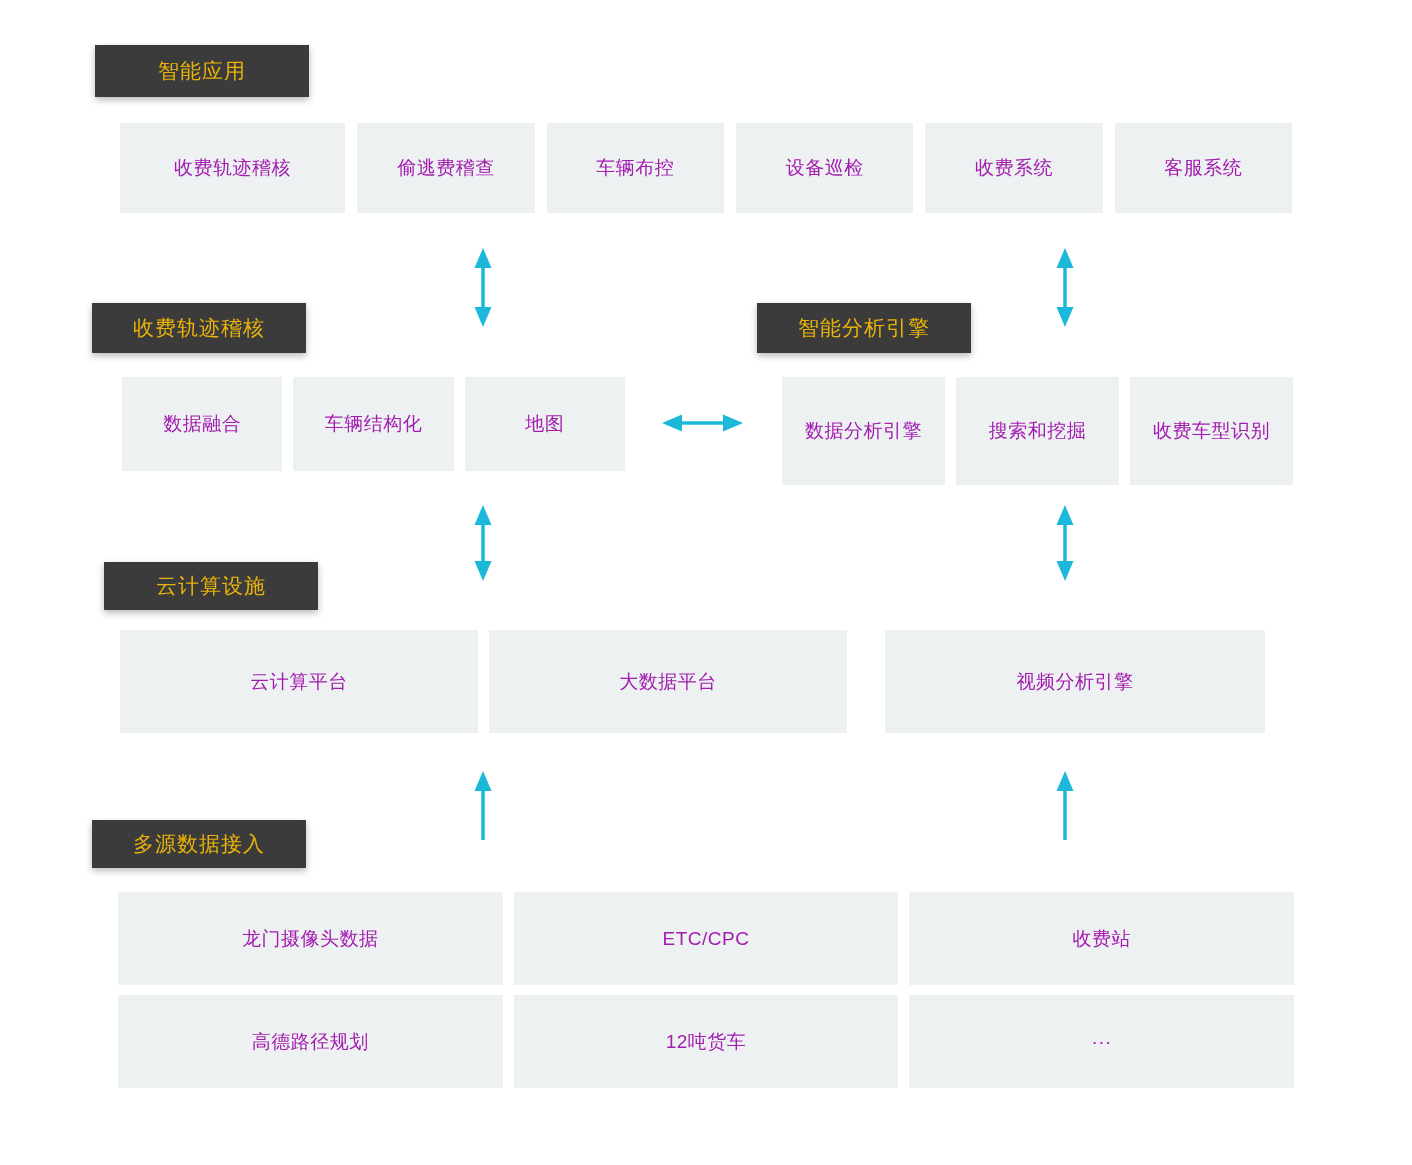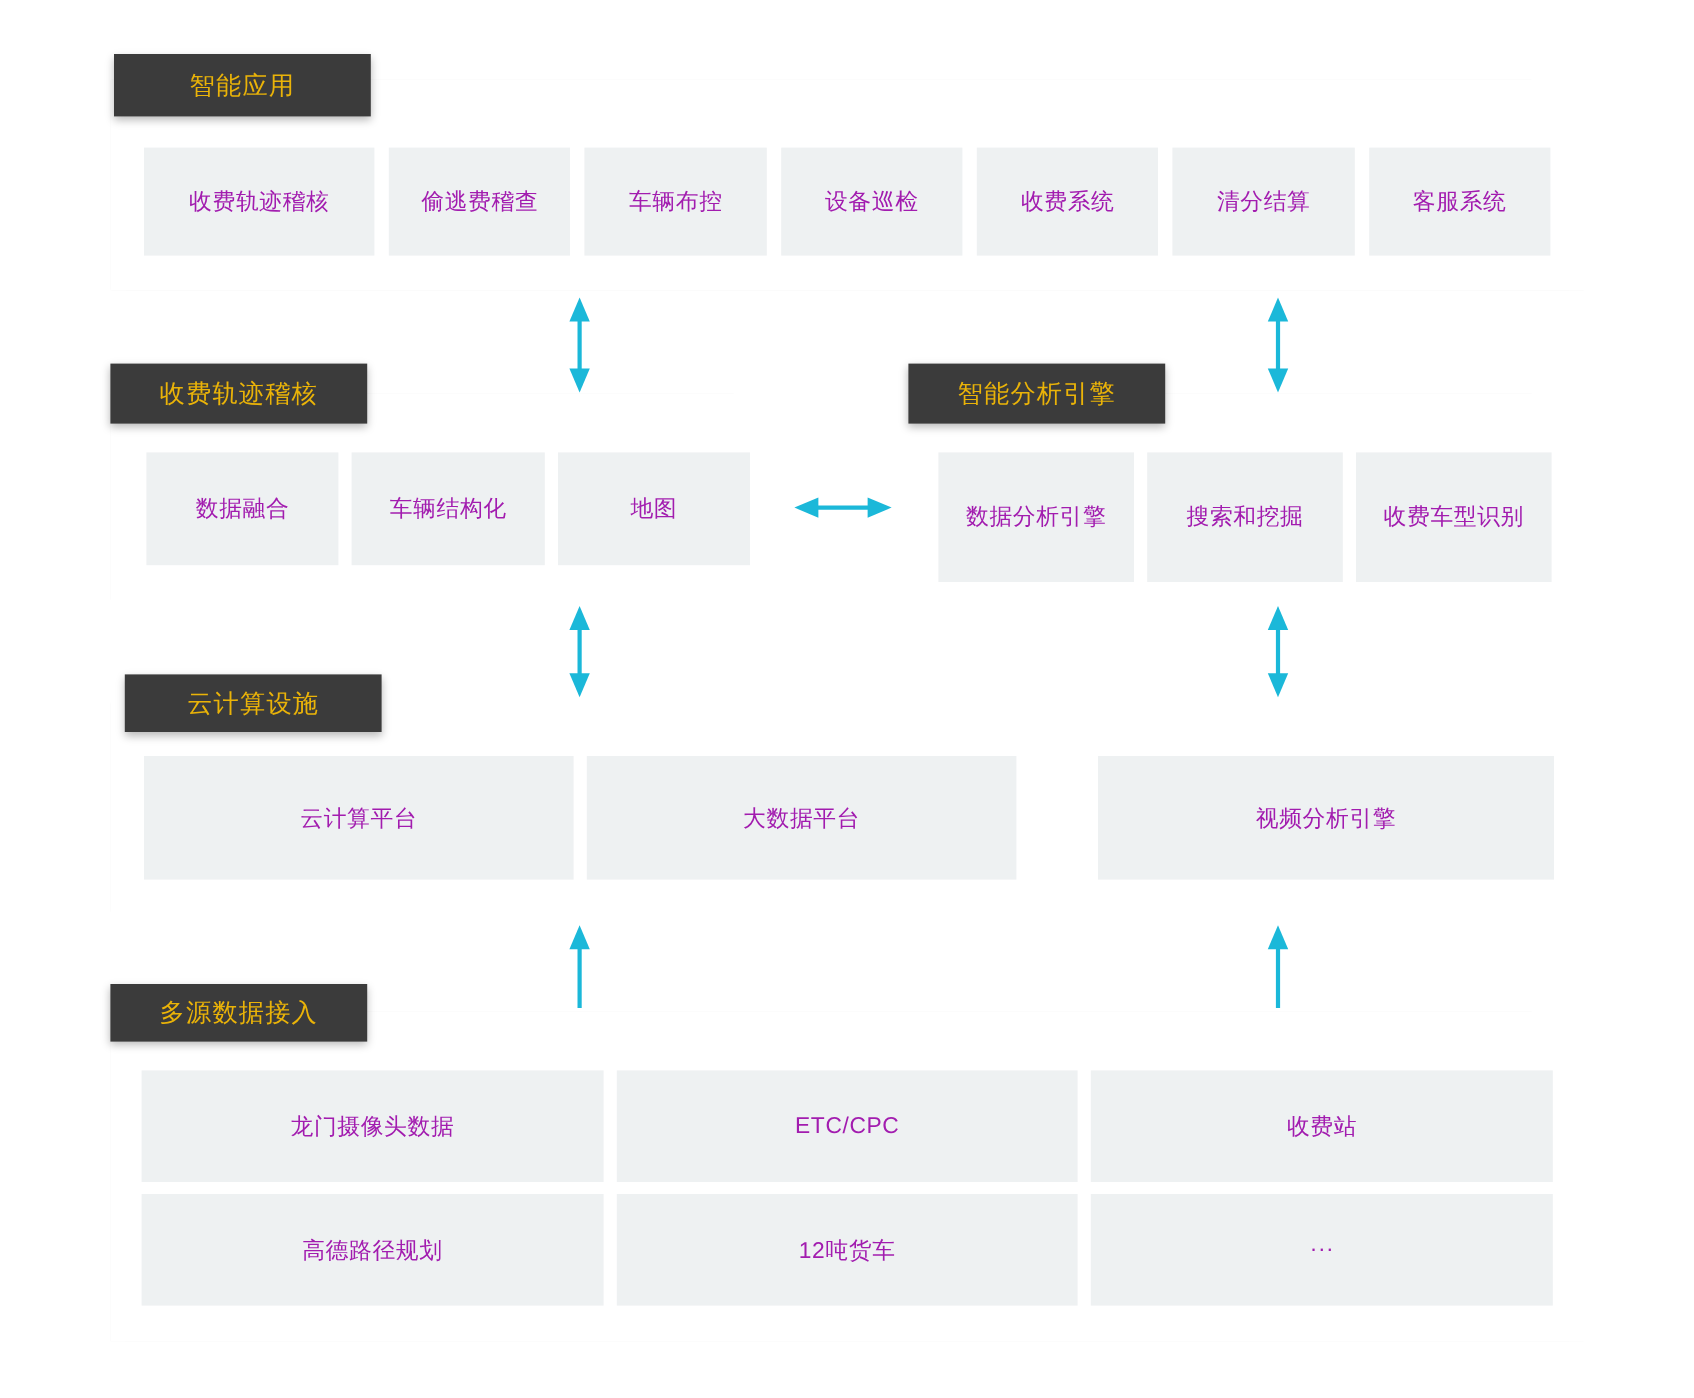--- a/index.html
+++ b/index.html
@@ -34,21 +34,21 @@
   .p-fusion{left:92px;top:328px;width:563px;height:172px;}
   .p-fusion .items{padding:49px 30px 0;gap:11px;justify-content:flex-end;}
   .p-fusion .item{height:94px;flex:1;}
   .p-analysis{left:755px;top:328px;width:565px;height:172px;}
   .p-analysis .items{padding:49px 27px 0;gap:11px;}
   .p-analysis .item{height:108px;flex:1;}
   
   .p-cloud{left:92px;top:585px;width:783px;height:175px;}
   .p-cloud .items{padding:45px 28px 0;gap:11px;}
   .p-cloud .item{height:103px;flex:1;}
-  .p-video{left:890px;top:585px;width:430px;height:175px;}
+  .p-video{left:860px;top:585px;width:430px;height:175px;}
   .p-video .items{padding:45px 25px 0;}
   .p-video .item{height:103px;flex:1;}
   
   .p-sources{left:92px;top:843px;width:1228px;height:275px;}
   .p-sources .items{padding:49px 26px 0;gap:11px;}
   .p-sources .items.row2{padding-top:10px;}
   .p-sources .item{height:93px;flex:1;}
   .l-apps{left:95px;top:45px;width:214px;height:52px;}
   .l-fusion{left:92px;top:303px;width:214px;height:50px;}
   .l-analysis{left:757px;top:303px;width:214px;height:50px;}
@@ -67,21 +67,20 @@
   <div class="section-label l-cloud">云计算设施</div>
   <div class="section-label l-sources">多源数据接入</div>
 
   <div class="panel p-apps">
     <div class="items">
         <div class="item">收费轨迹稽核</div>
         <div class="item">偷逃费稽查</div>
         <div class="item">车辆布控</div>
         <div class="item">设备巡检</div>
         <div class="item">收费系统</div>
-        <div class="item">清分结算</div>
         <div class="item">客服系统</div>
       </div>
   </div>
 
   <div class="panel p-fusion">
     <div class="items">
         <div class="item">数据融合</div>
         <div class="item">车辆结构化</div>
         <div class="item">地图</div>
       </div>

